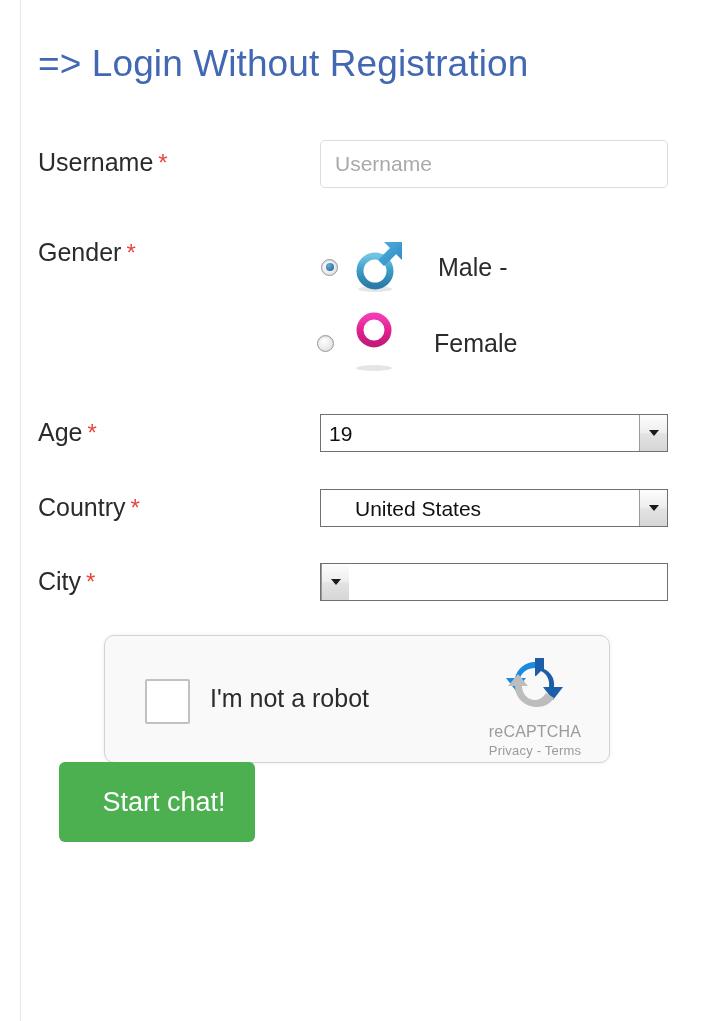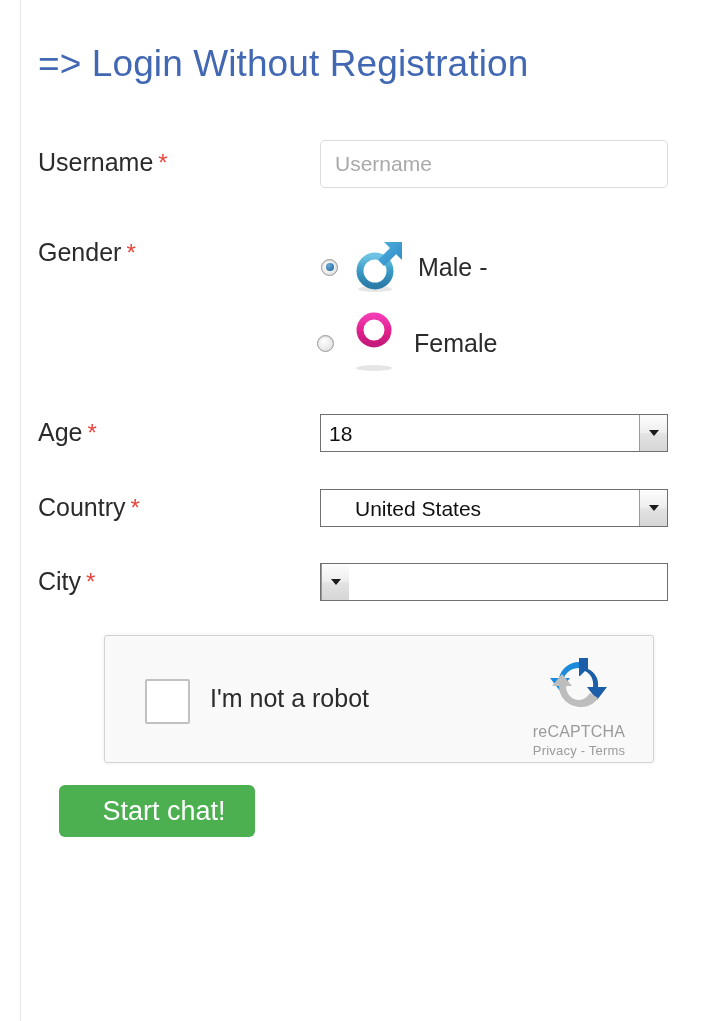--- a/index.html
+++ b/index.html
@@ -166,38 +166,38 @@
     width: 8px;
     height: 8px;
     border-radius: 50%;
     background: radial-gradient(circle at 35% 30%, #6aa9d6 0%, #2f78ac 70%, #1d5c8c 100%);
   }
   .gender-icon {
     margin-left: 14px;
     display: block;
   }
   .gender-label {
-    margin-left: 8px;
+    margin-left: 28px;
     font-size: 25px;
     color: #2b2b2b;
     white-space: nowrap;
     line-height: 1;
   }
 
   
   .recaptcha {
     position: absolute;
     left: 83px;
     top: 635px;
-    width: 550px;
+    width: 506px;
     height: 128px;
     box-sizing: border-box;
     background: #f9f9f9;
     border: 1px solid #d3d3d3;
-    border-radius: 3px;
+    border-radius: 10px;
     box-shadow: 0 0 4px rgba(0,0,0,0.07);
   }
   .rc-check {
     position: absolute;
     left: 40px;
     top: 43px;
     width: 45px;
     height: 45px;
     box-sizing: border-box;
     background: #ffffff;
@@ -247,23 +247,23 @@
     font-family: "Liberation Sans", sans-serif;
     font-size: 27px;
     line-height: 1;
     cursor: pointer;
     padding: 0;
     text-align: center;
     white-space: nowrap;
   }
   .btn-start {
     left: 38px;
-    top: 785px;
+    top: 762px;
     width: 196px;
-    height: 52px;
+    height: 80px;
     background: #4caf50;
     padding-left: 14px;
   }
   .btn-clear {
     left: 242px;
     top: 785px;
     width: 126px;
     height: 68px;
     background: #5bc0de;
   }
@@ -334,21 +334,21 @@
         </span>
         <span class="gender-label">Female</span>
       </div>
     </div>
 
     <div class="form-row" style="top:0;">
       <div class="field-label" style="top:420px;">
         <span>Age</span><span class="req">*</span>
       </div>
       <div class="select-box" style="top:414px;">
-        <span class="select-value">18</span>
+        <span class="select-value">19</span>
         <span class="select-arrow-btn">
           <span class="arrow-caret"></span>
         </span>
       </div>
     </div>
 
     <div class="form-row" style="top:0;">
       <div class="field-label" style="top:495px;">
         <span>Country</span><span class="req">*</span>
       </div>

